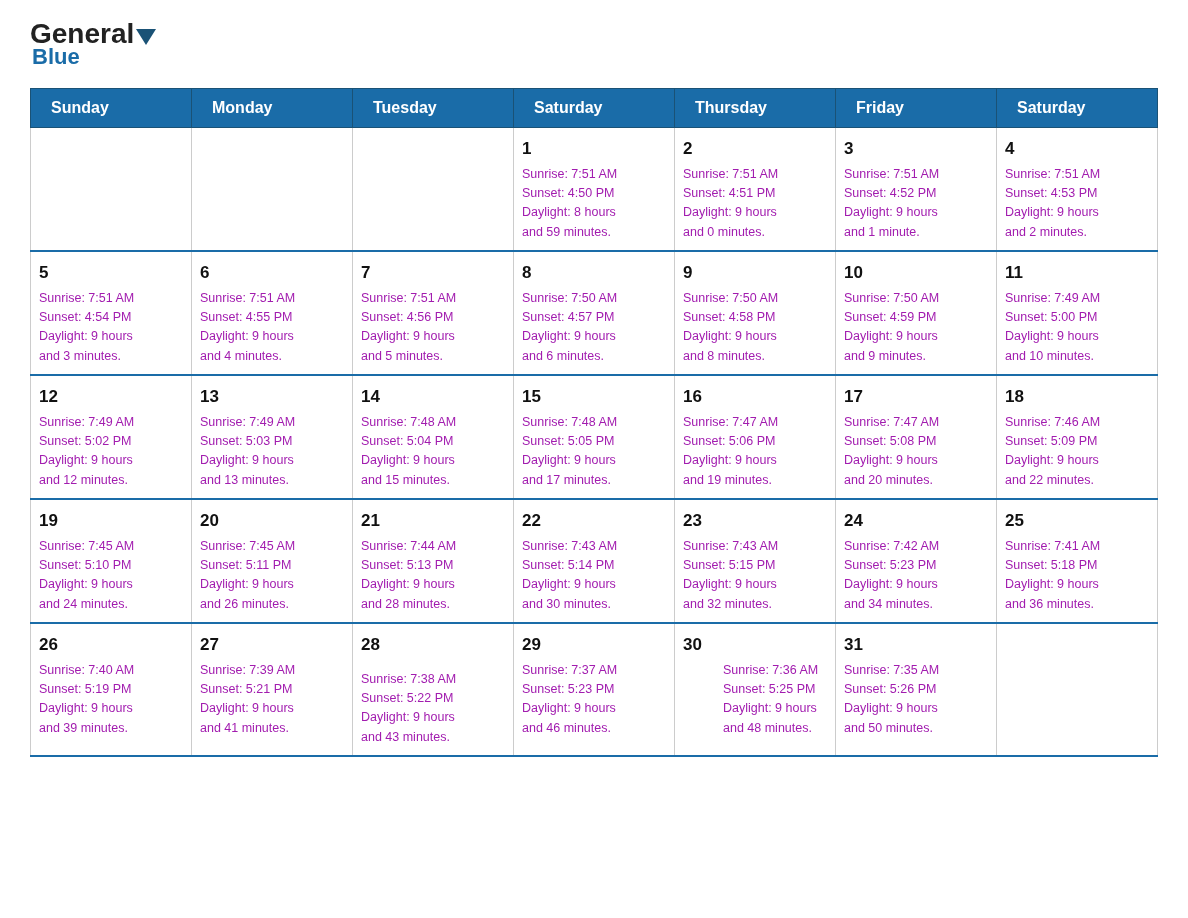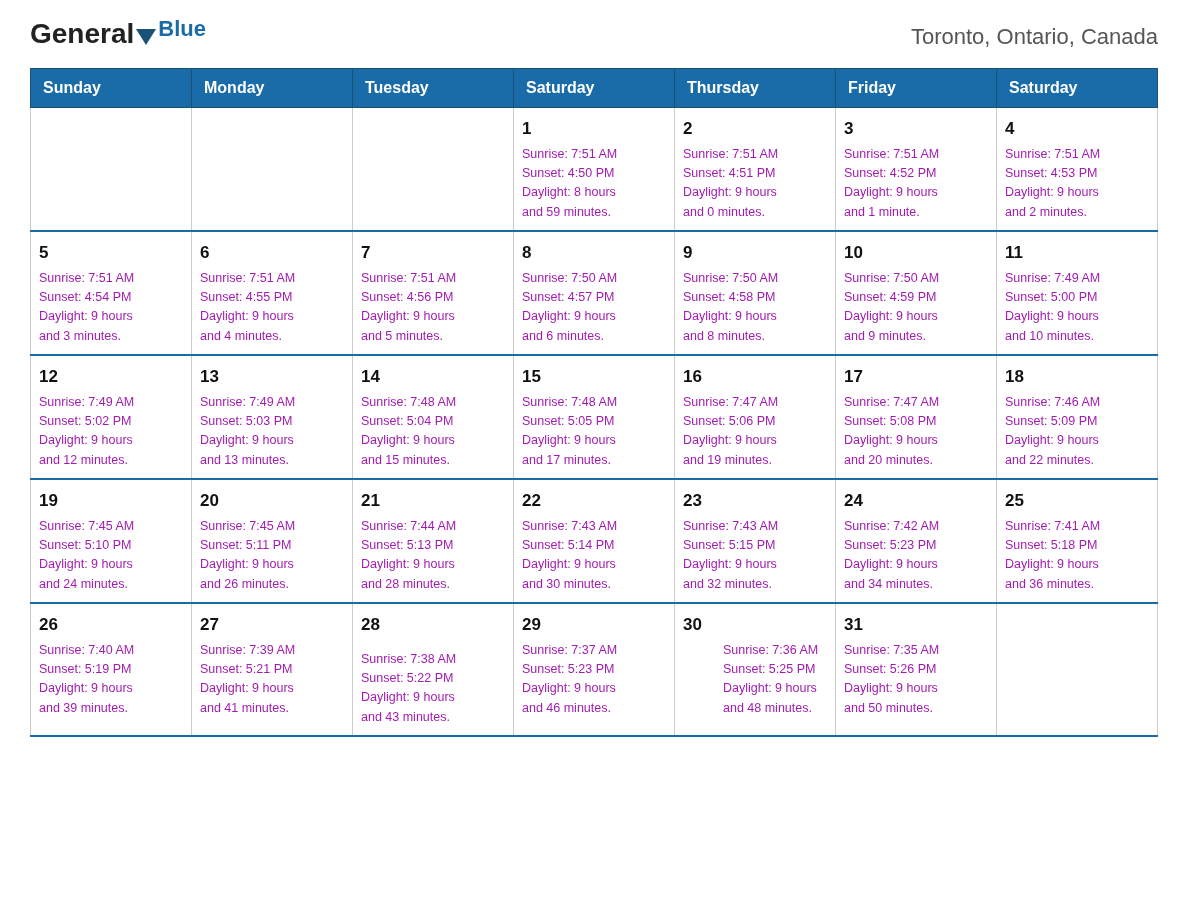--- a/index.html
+++ b/index.html
@@ -12,21 +12,21 @@
       padding: 20px 30px;
     }
     .header-row {
       display: flex;
       justify-content: space-between;
       align-items: flex-start;
       margin-bottom: 18px;
     }
     .logo {
       display: flex;
-      flex-direction: row;
+      flex-direction: column;
       align-items: flex-start;
     }
     .logo-general {
       font-size: 28px;
       font-weight: bold;
       color: #222;
       line-height: 1;
       display: flex;
       align-items: center;
     }
@@ -65,21 +65,21 @@
     .calendar {
       width: 100%;
       border-collapse: collapse;
       border: 1px solid #aaa;
     }
     .calendar thead tr th {
       background-color: #1a6ca8;
       color: #fff;
       font-size: 16px;
       font-weight: 600;
-      padding: 10px 12px;
+      padding: 10px 20px;
       text-align: left;
       border: 1px solid #1a5276;
       margin-top: 33px;
     }
     .calendar tbody tr td {
       vertical-align: top;
       padding: 8px;
       border: 1px solid #ccc;
       width: 14.28%;
       min-height: 100px;
@@ -110,21 +110,20 @@
 
 <div class="header-row">
   <div class="logo">
     <div class="logo-general">
       <span>General</span>
       <span class="arrow"></span>
     </div>
     <div class="logo-blue">Blue</div>
   </div>
   <div class="title-block">
-    <h2>Toronto, Ontario, Canada</h2>
   </div>
 </div>
 
 <table class="calendar">
   <thead>
     <tr>
     <th>Sunday</th>
         <th>Monday</th>
         <th>Tuesday</th>
         <th>Saturday</th>

